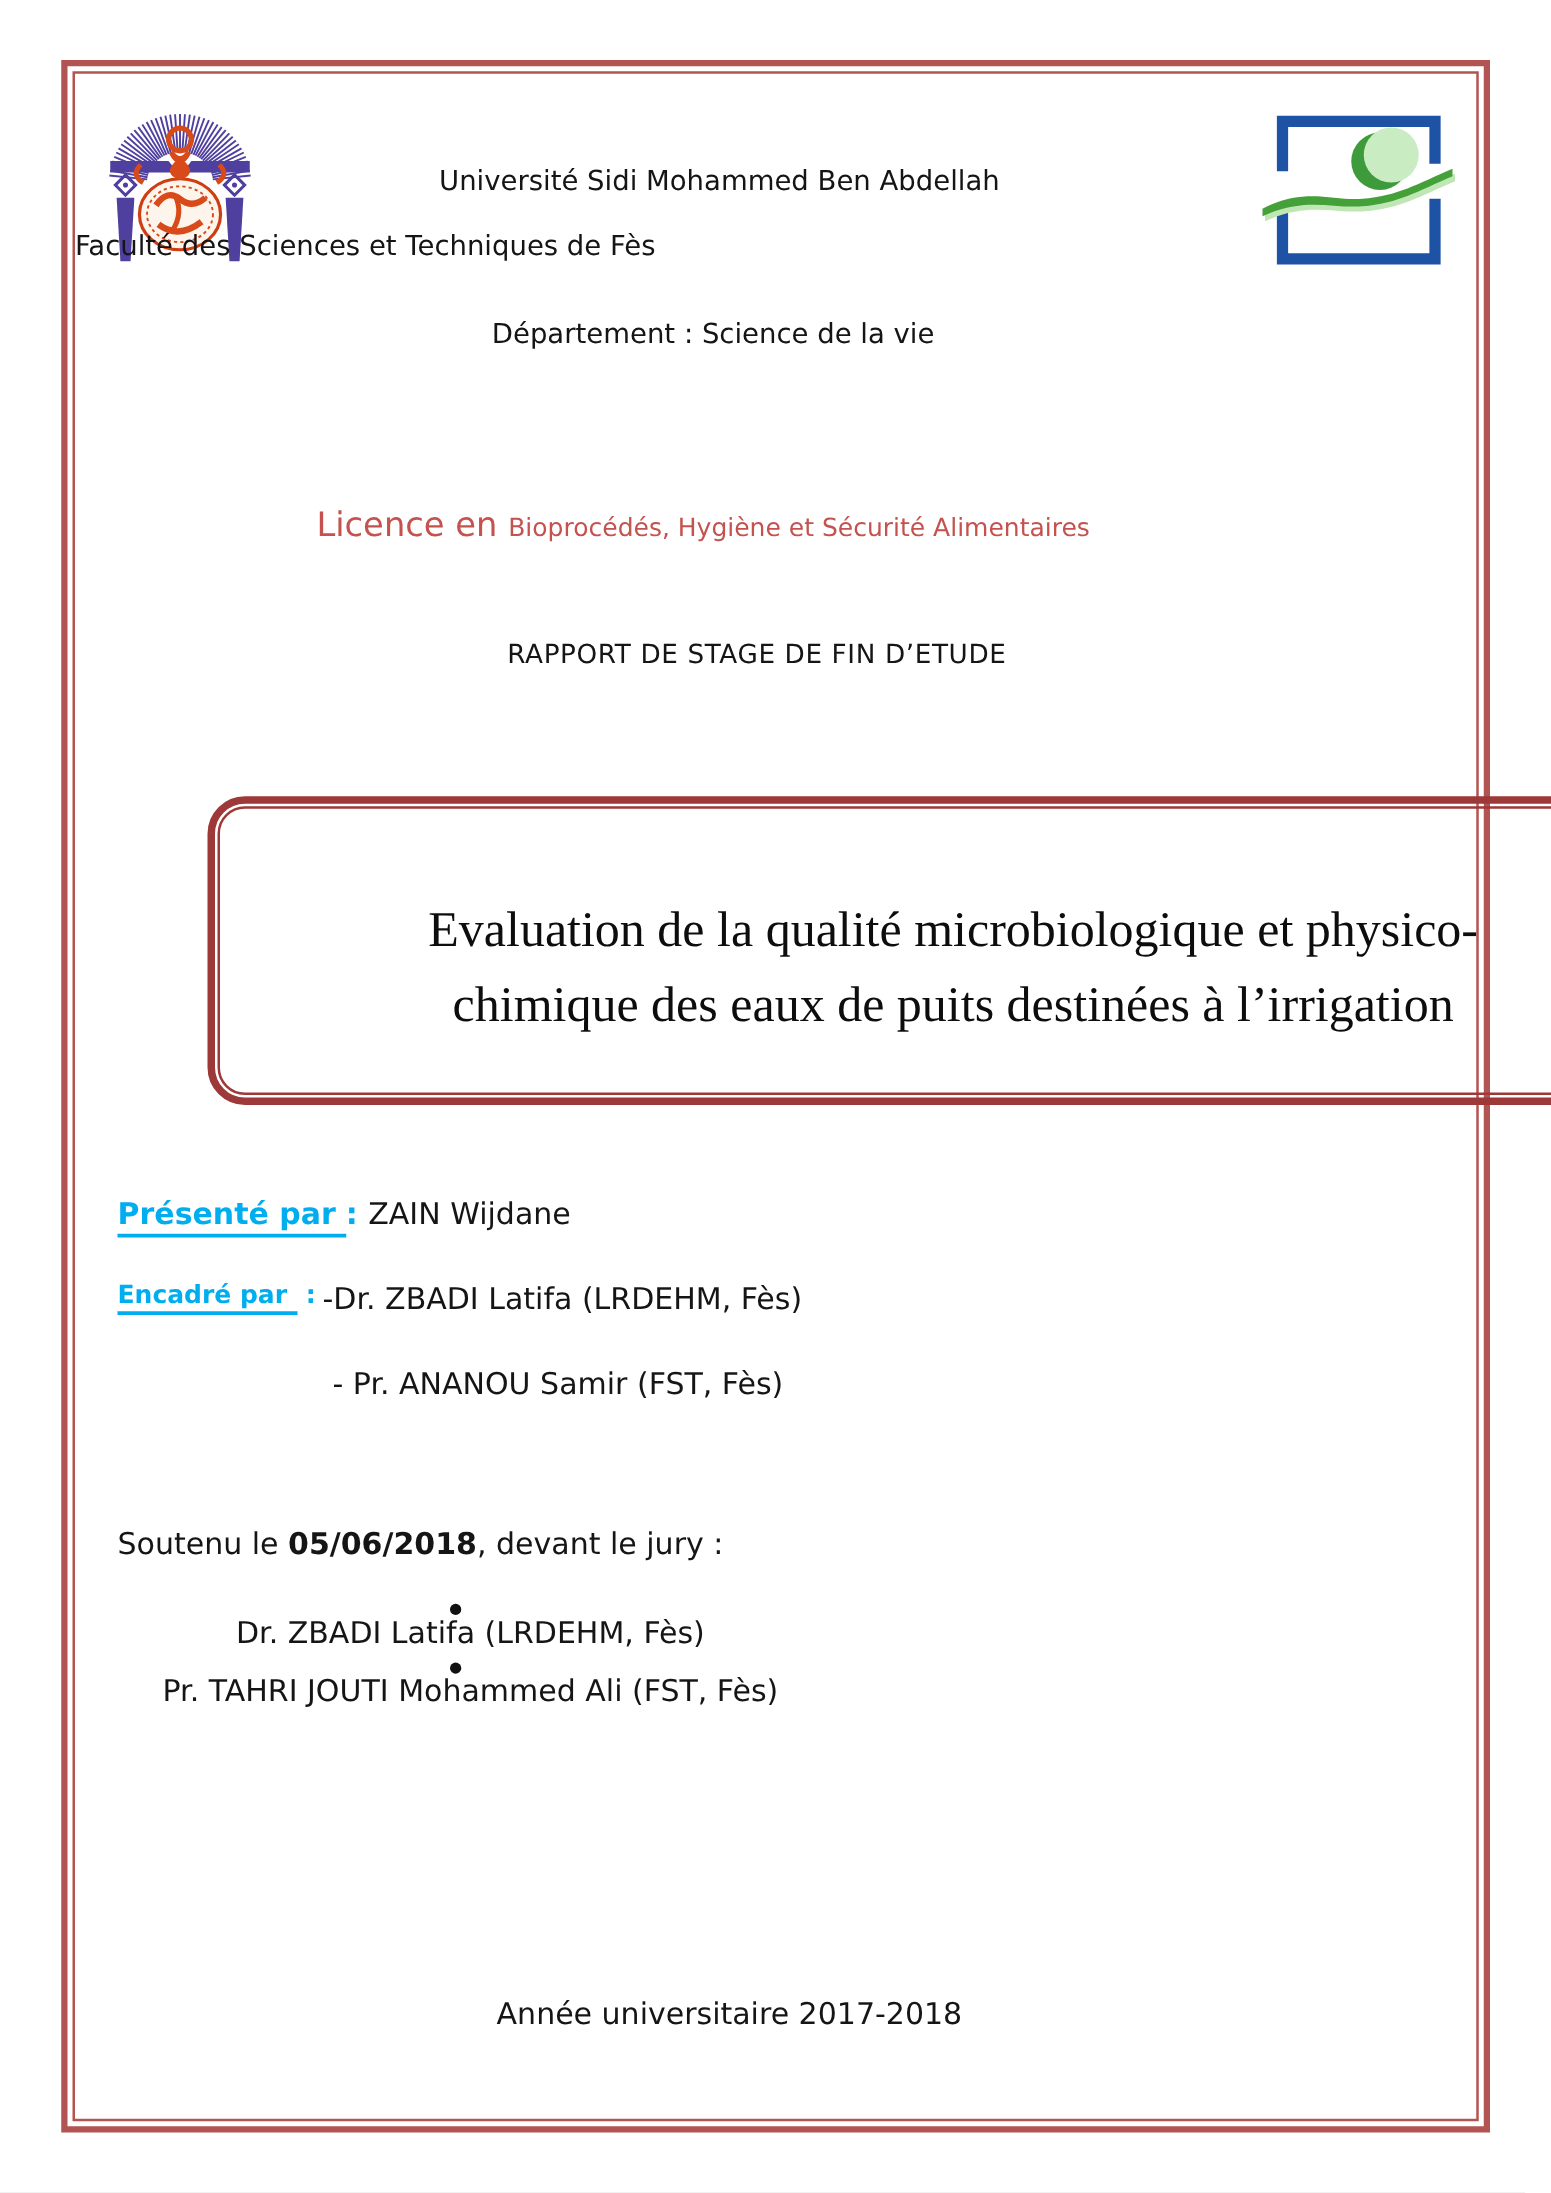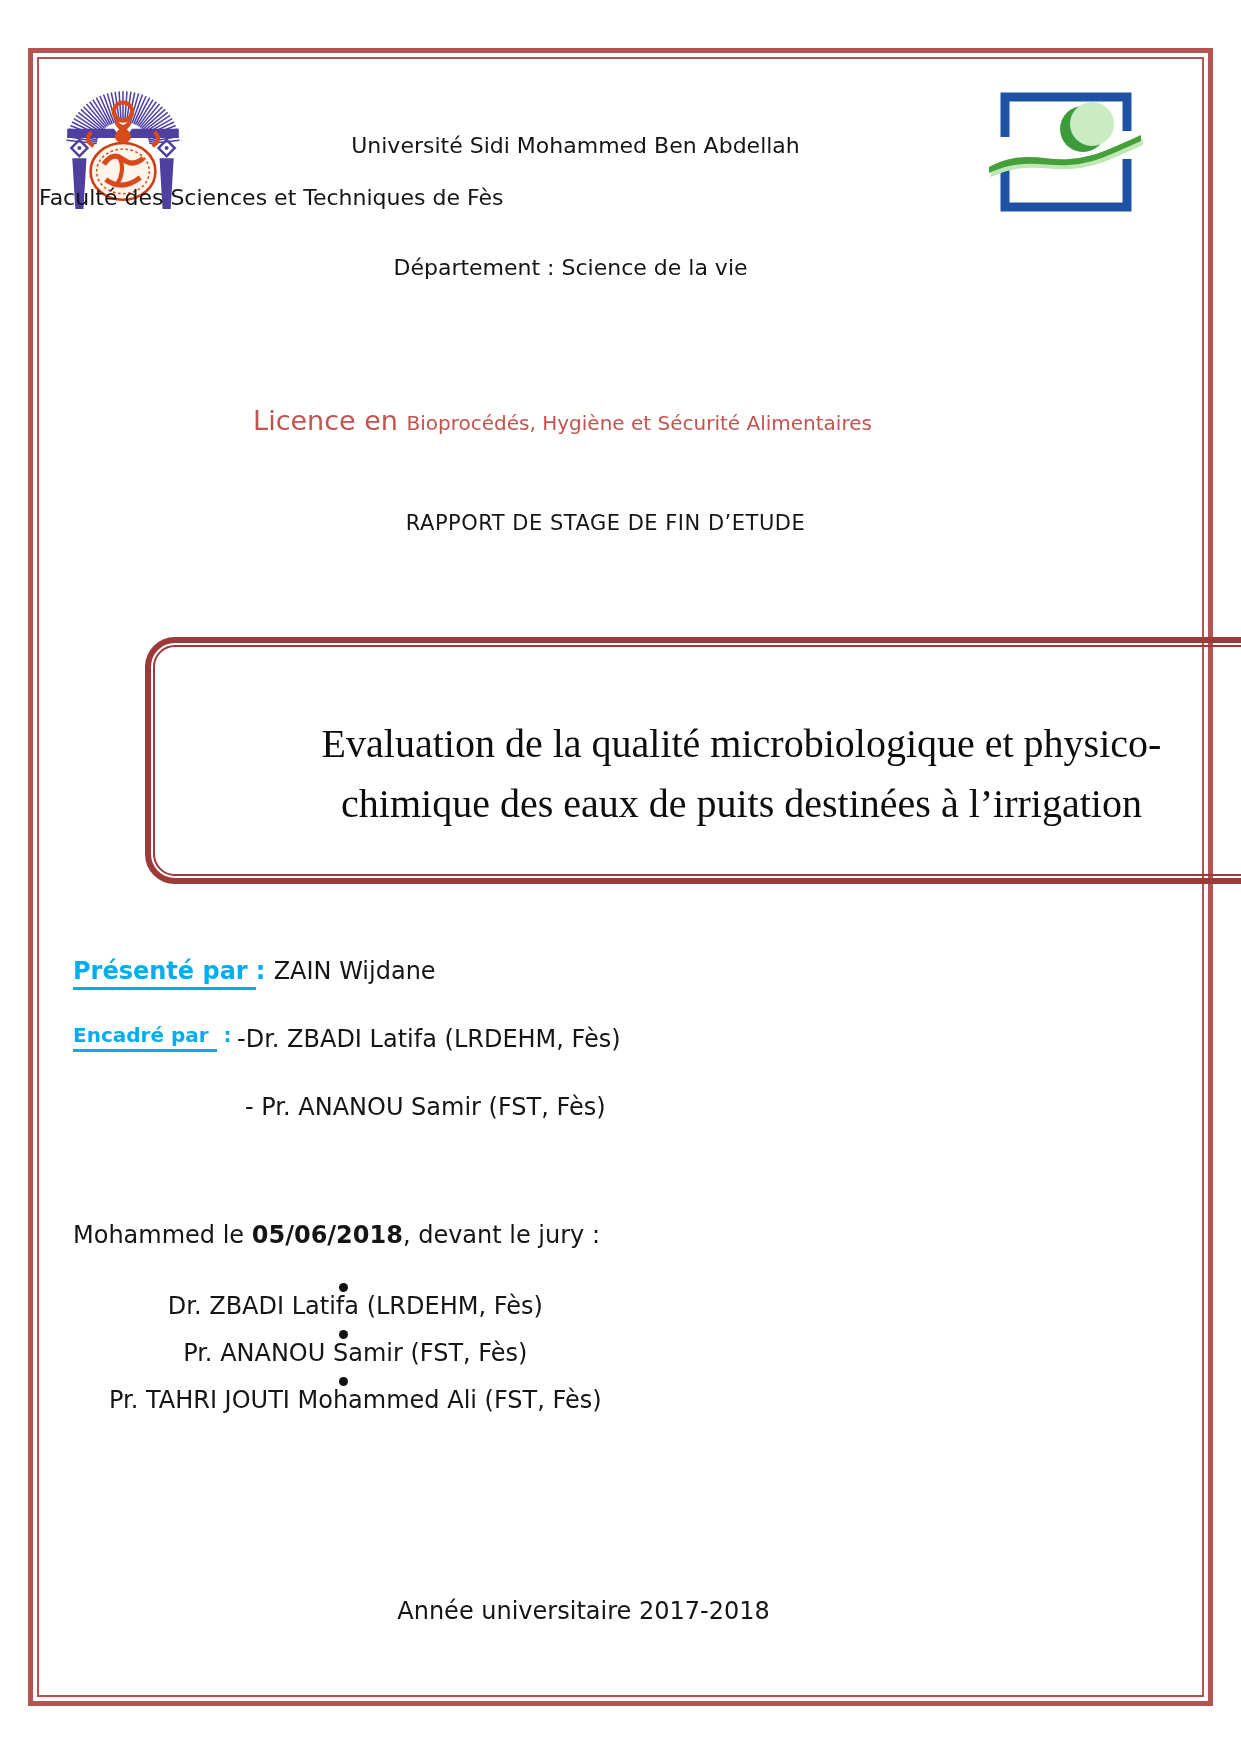--- a/index.html
+++ b/index.html
@@ -11,21 +11,21 @@
     --logo-purple:#4f3f9f;
     --logo-orange:#d84a1a;
     --fst-frame-blue:#1e52a5;
     --fst-green-dark:#44a038;
     --fst-green-light:#c9ecc2;
   }
   *{margin:0;padding:0;box-sizing:border-box;}
   html,body{background:#e8e8e8;}
   .page{
     width:1241px;height:1754px;background:#ffffff;
-    padding:48px 28px;margin:0 auto;position:relative;
+    padding:48px 49px;margin:0 auto;position:relative;
     font-family:"DejaVu Sans",sans-serif;color:var(--body-text);
   }
   .frame-outer{
     width:100%;height:100%;
     border:5px solid var(--page-border);
     padding:4px;
   }
   .frame-inner{
     width:100%;height:100%;
     border:2px solid var(--page-border);
@@ -202,34 +202,30 @@
         <span class="blue-label">Présenté par</span><span class="blue-sep">: </span><span>ZAIN Wijdane</span>
       </div>
 
       <div class="abs encadre-label">
         <span class="blue-label">Encadré par</span><span class="blue-sep"> :</span>
       </div>
       <div class="abs supervisor-1">-Dr. ZBADI Latifa (LRDEHM, Fès)</div>
       <div class="abs supervisor-2">- Pr. ANANOU Samir (FST, Fès)</div>
 
       <div class="abs soutenu-line">
-        <span>Mohammed le </span><span class="soutenu-date">05/06/2018</span><span>, devant le jury :</span>
+        <span>Soutenu le </span><span class="soutenu-date">05/06/2018</span><span>, devant le jury :</span>
       </div>
 
       <div class="abs jury-list">
         <div class="jury-row">
           <span class="jury-bullet"></span>
           <span>Dr. ZBADI Latifa (LRDEHM, Fès)</span>
         </div>
         <div class="jury-row">
           <span class="jury-bullet"></span>
-          <span>Pr. ANANOU Samir (FST, Fès)</span>
-        </div>
-        <div class="jury-row">
-          <span class="jury-bullet"></span>
           <span>Pr. TAHRI JOUTI Mohammed Ali (FST, Fès)</span>
         </div>
       </div>
 
       <div class="abs academic-year">Année universitaire 2017-2018</div>
 
     </div>
   </div>
 </div>
 

